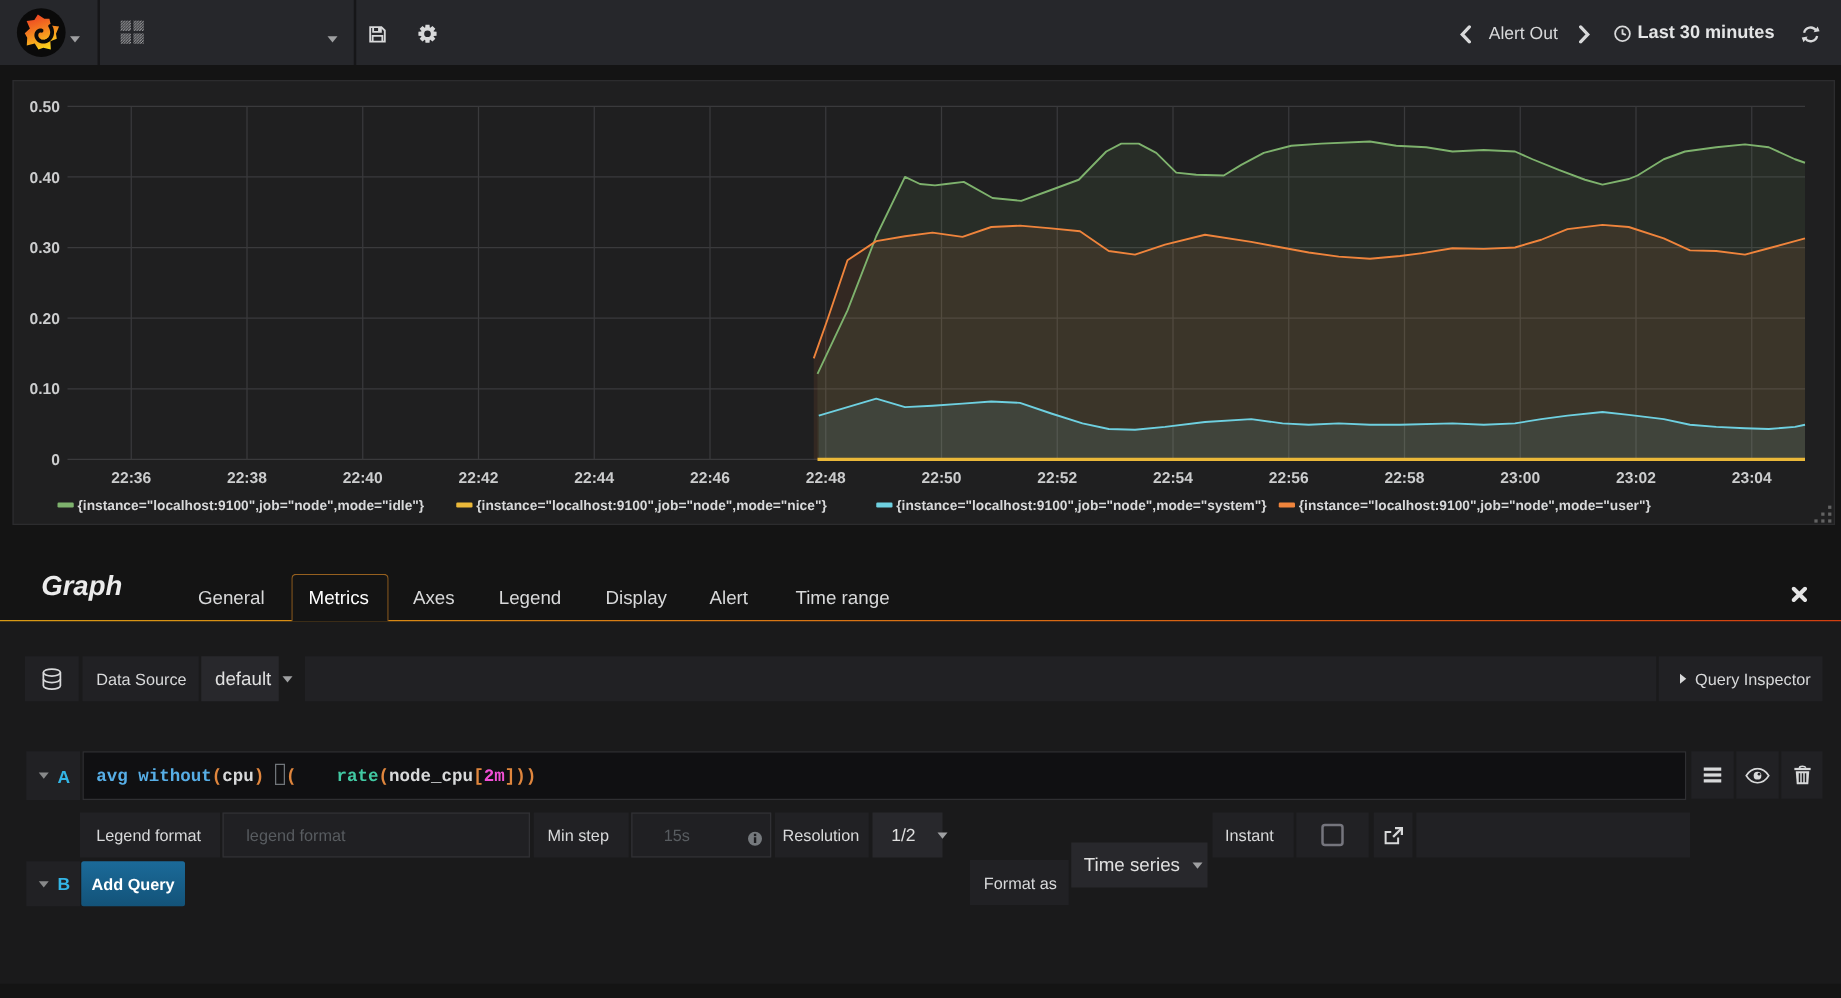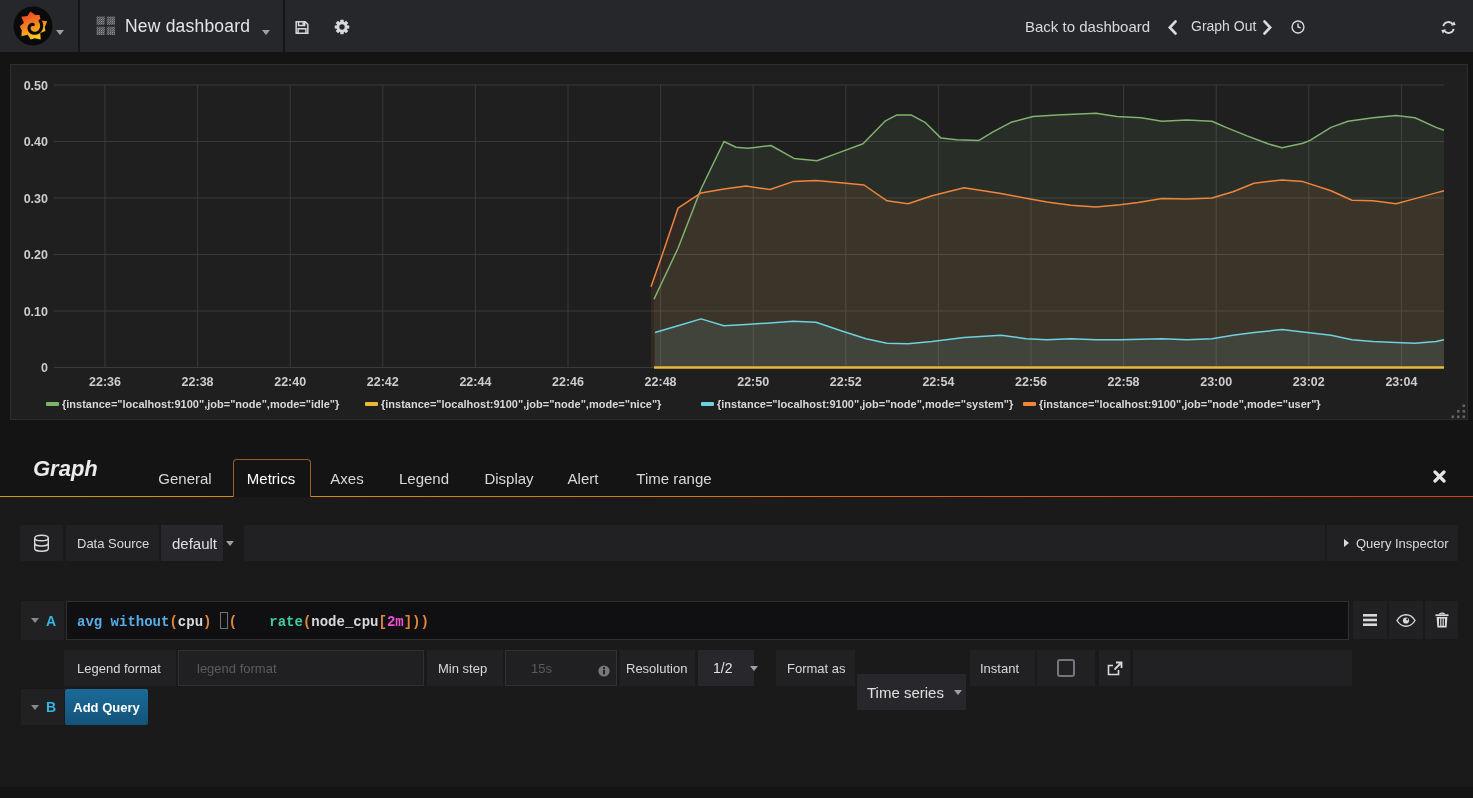--- a/index.html
+++ b/index.html
@@ -45,44 +45,43 @@
 <defs>
           <pattern id="ht" patternUnits="userSpaceOnUse" width="2.2" height="2.2">
 <path d="M0 2.2 L2.2 0" stroke="#a5a6a8" stroke-width="0.9"></path>
           </pattern>
         </defs>
 <rect x="0.5" y="0.5" width="8.3" height="8.3" fill="url(#ht)"></rect>
 <rect x="10.7" y="0.5" width="8.3" height="8.3" fill="url(#ht)"></rect>
 <rect x="0.5" y="10.7" width="8.3" height="8.3" fill="url(#ht)"></rect>
 <rect x="10.7" y="10.7" width="8.3" height="8.3" fill="url(#ht)"></rect>
 </svg></div>
-  <div class="nb-txt" style="left:125px;font-size:17.5px;color:#e3e4e5;letter-spacing:0.2px">New dashboard</div>
   <div class="abs" style="left:262px;top:21px"><span class="caret"></span></div>
   <div class="vsep" style="left:283px"></div>
   <div class="abs" style="left:295px;top:20px"><svg width="14" height="15" viewBox="0 0 18 18">
 <path d="M1.5 1.5 H13 L16.5 5 V16.5 H1.5 Z" fill="none" stroke="#d8d9da" stroke-width="1.9"></path>
 <path d="M4.5 1.8 V6.5 H12.5 V2" fill="none" stroke="#d8d9da" stroke-width="1.9"></path>
 <rect x="9.6" y="2.4" width="2" height="3.2" fill="#d8d9da"></rect>
 <path d="M4 16 V10.5 H14 V16" fill="none" stroke="#d8d9da" stroke-width="1.9"></path>
 </svg></div>
   <div class="abs" style="left:334px;top:19px"><svg width="16" height="16" viewBox="0 0 20 20">
         <path d="M19.08 7.97 L19.08 12.03 L16.29 12.30 A6.70 6.70 0 0 1 16.07 12.82 L17.85 14.98 L14.98 17.85 L12.82 16.07 A6.70 6.70 0 0 1 12.30 16.29 L12.03 19.08 L7.97 19.08 L7.70 16.29 A6.70 6.70 0 0 1 7.18 16.07 L5.02 17.85 L2.15 14.98 L3.93 12.82 A6.70 6.70 0 0 1 3.71 12.30 L0.92 12.03 L0.92 7.97 L3.71 7.70 A6.70 6.70 0 0 1 3.93 7.18 L2.15 5.02 L5.02 2.15 L7.18 3.93 A6.70 6.70 0 0 1 7.70 3.71 L7.97 0.92 L12.03 0.92 L12.30 3.71 A6.70 6.70 0 0 1 12.82 3.93 L14.98 2.15 L17.85 5.02 L16.07 7.18 A6.70 6.70 0 0 1 16.29 7.70 Z M13.35 10.00 A3.35 3.35 0 1 0 6.65 10.00 A3.35 3.35 0 1 0 13.35 10.00 Z" fill="#d8d9da" fill-rule="evenodd"></path>
       </svg></div>
-  <div class="nb-txt" style="left:1025px;font-size:15px">Back to dashboard</div>
   <div class="abs" style="left:1168px;top:20px"><svg width="9" height="15" viewBox="0 0 9 15">
         <path d="M7.5 1.5 L1.8 7.5 L7.5 13.5" fill="none" stroke="#d8d9da" stroke-width="2.6" stroke-linecap="round"></path>
       </svg></div>
-  <div class="nb-txt" style="left:1191px;font-size:14px">Graph Out</div>
+  <div class="nb-txt" style="left:1191px;font-size:14px">Alert Out</div>
   <div class="abs" style="left:1263px;top:20px"><svg width="9" height="15" viewBox="0 0 9 15">
         <path d="M1.5 1.5 L7.2 7.5 L1.5 13.5" fill="none" stroke="#d8d9da" stroke-width="2.6" stroke-linecap="round"></path>
       </svg></div>
   <div class="abs" style="left:1291px;top:20px"><svg width="14" height="14" viewBox="0 0 17 17">
 <circle cx="8.5" cy="8.5" r="7.2" fill="none" stroke="#d8d9da" stroke-width="1.7"></circle>
 <path d="M8.5 4.2 V8.5 L11.8 9.6" fill="none" stroke="#d8d9da" stroke-width="1.8"></path>
 </svg></div>
+  <div class="nb-txt" style="left:1310px;font-size:14.5px;font-weight:bold;color:#e4e5e6">Last 30 minutes</div>
   <div class="abs" style="left:1441px;top:20px"><svg width="15" height="15" viewBox="0 0 17 17">
 <path d="M2.6 7 A6 6 0 0 1 13.5 5" fill="none" stroke="#d8d9da" stroke-width="2.1"></path>
 <path d="M14.4 10 A6 6 0 0 1 3.5 12" fill="none" stroke="#d8d9da" stroke-width="2.1"></path>
 <path d="M16.6 5.6 L11.2 6.5 L14.9 1.4 Z" fill="#d8d9da"></path>
 <path d="M0.4 11.4 L5.8 10.5 L2.1 15.6 Z" fill="#d8d9da"></path>
 </svg></div>
 </div>
 
 <div class="panel">
 <svg width="1458" height="356" style="position:absolute;left:0;top:0">
@@ -220,21 +219,21 @@
 <div class="blk inp" style="left:505px;top:650px;width:112px;padding-left:25px;color:#585c60">15s<span style="position:absolute;left:92px;top:12px"><svg width="12" height="12" viewBox="0 0 12 12" style="vertical-align:-2px">
 <circle cx="6" cy="6" r="5.6" fill="#75797d"></circle>
 <rect x="5.1" y="4.8" width="1.9" height="4.6" fill="#1c1c1f"></rect>
 <rect x="5.1" y="2" width="1.9" height="1.9" fill="#1c1c1f"></rect>
 </svg></span></div>
 <div class="blk" style="left:620px;top:650px;width:75px;padding-left:6px">Resolution</div>
 <div class="blk" style="left:698px;top:650px;width:56px;background:#28282c;padding-left:15px">
     <span style="font-size:14px;color:#e0e0e0">1/2</span>
     <span class="caret" style="margin-left:18px"></span>
   </div>
-<div class="blk" style="left:776px;top:650px;width:79px;padding-left:11px">Format as</div>
+<div class="blk" style="left:776px;top:688px;width:79px;padding-left:11px">Format as</div>
 <div class="blk" style="left:857px;top:674px;width:109px;background:#28282c;padding-left:10px">
     <span class="ddt">Time series</span>
     <span class="caret" style="margin-left:10px"></span>
   </div>
 <div class="blk" style="left:970px;top:650px;width:65px;padding-left:10px">Instant</div>
 <div class="blk" style="left:1037px;top:650px;width:58px;justify-content:center">
     <span style="display:inline-block;width:18px;height:18px;border:2px solid #75757d;border-radius:3px"></span>
   </div>
 <div class="blk" style="left:1099px;top:650px;width:31px;justify-content:center">
     <svg width="16" height="15" viewBox="0 0 16 15">

